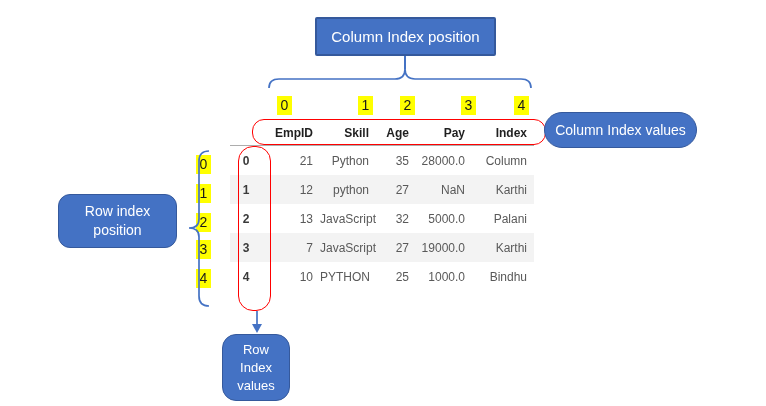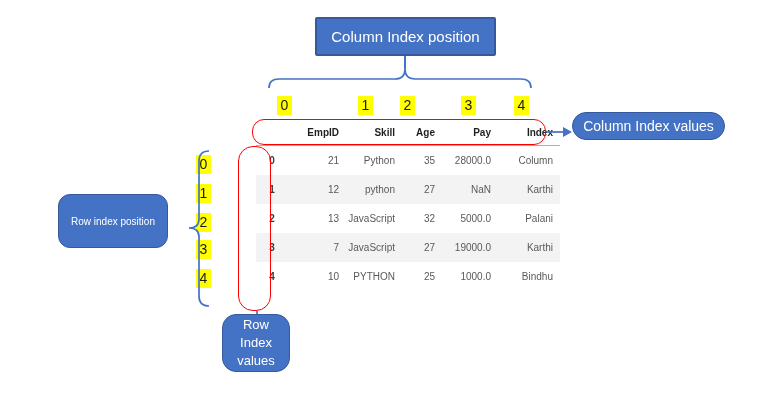--- a/index.html
+++ b/index.html
@@ -1,45 +1,45 @@
 <!DOCTYPE html>
 <html><head>
 <meta charset="utf-8">
 <style>
   html,body { margin:0; padding:0; background:#fff; }
   #canvas {
     position:relative; width:766px; height:406px; background:#ffffff;
-    font-family:"Liberation Sans", sans-serif; overflow:hidden;
+    font-family:"Liberation Sans", sans-serif; overflow:hidden;border-radius:10px;
   }
   .abs { position:absolute; }
 
   
   .bluebox {
     position:absolute; background:#4472C4; border:1.5px solid #35599C;
     color:#ffffff; display:flex; align-items:center; justify-content:center;
     text-align:center; box-sizing:border-box;
   }
   #box-col-pos { left:315px; top:17px; width:181px; height:39px; border-width:2px; border-radius:2px; font-size:15px; }
-  #box-row-pos { left:58px;  top:194px; width:110px; height:54px; border-radius:12px; font-size:10px; line-height:19px; padding:0 8px; }
-  #box-row-val { left:222px; top:314px; width:68px;  height:58px; border-radius:14px; font-size:13px; line-height:18px; padding:0 4px; }
-  #box-col-val { left:572px; top:112px; width:153px; height:28px; border-radius:19px; font-size:14px; line-height:18px; padding:0 8px; }
+  #box-row-pos { left:58px;  top:194px; width:119px; height:54px; border-radius:12px; font-size:14px; line-height:19px; padding:0 8px; }
+  #box-row-val { left:222px; top:334px; width:68px;  height:67px; border-radius:14px; font-size:13px; line-height:18px; padding:0 4px; }
+  #box-col-val { left:544px; top:112px; width:153px; height:36px; border-radius:19px; font-size:14px; line-height:18px; padding:0 8px; }
 
   
   .vline { position:absolute; width:2px; background:#4472C4; }
   svg.stroke path, svg.stroke line { stroke:#4472C4; stroke-width:1.7; fill:none; }
   svg .head { fill:#4472C4; stroke:none; }
 
   
   .ynum {
     position:absolute; background:#FFFF00; color:#1a1a1a; font-size:14px;
     width:15px; height:19px; line-height:19px; text-align:center;
   }
 
   
-  #tbl { position:absolute; left:256px; top:120px; font-size:10px; color:#595959; }
+  #tbl { position:absolute; left:230px; top:120px; font-size:12px; color:#595959; }
   .trow { display:flex; height:29px; align-items:center; }
   .thead { height:25px; border-bottom:1.5px solid #ADADAD; font-weight:bold; color:#1f1f1f; }
   .cell { box-sizing:border-box; padding-right:7px; text-align:right; }
   .c0 { width:32px; text-align:center; padding-right:0; font-weight:bold; color:#3a3a3a; }
   .c1 { width:58px; } .c2 { width:56px; } .c3 { width:40px; } .c4 { width:56px; } .c5 { width:62px; }
   .alt { background:#F3F3F3; }
 
   
   .redrect { position:absolute; border:1.7px solid #FF0000; box-sizing:border-box; background:transparent; }
   #red-header { left:252px; top:119px; width:294px; height:26px; border-radius:12px; }

